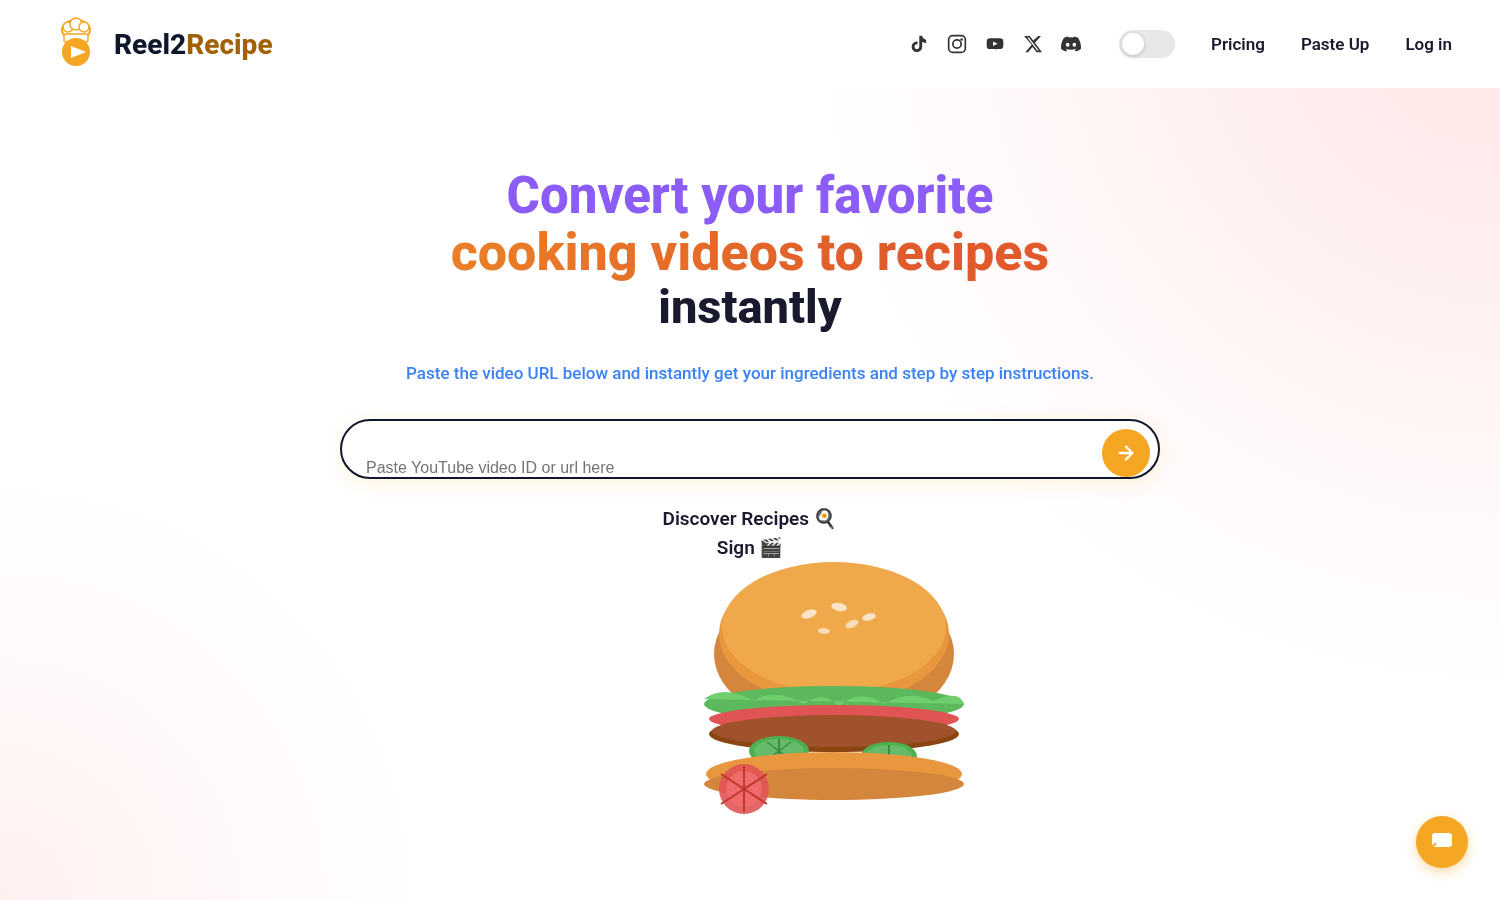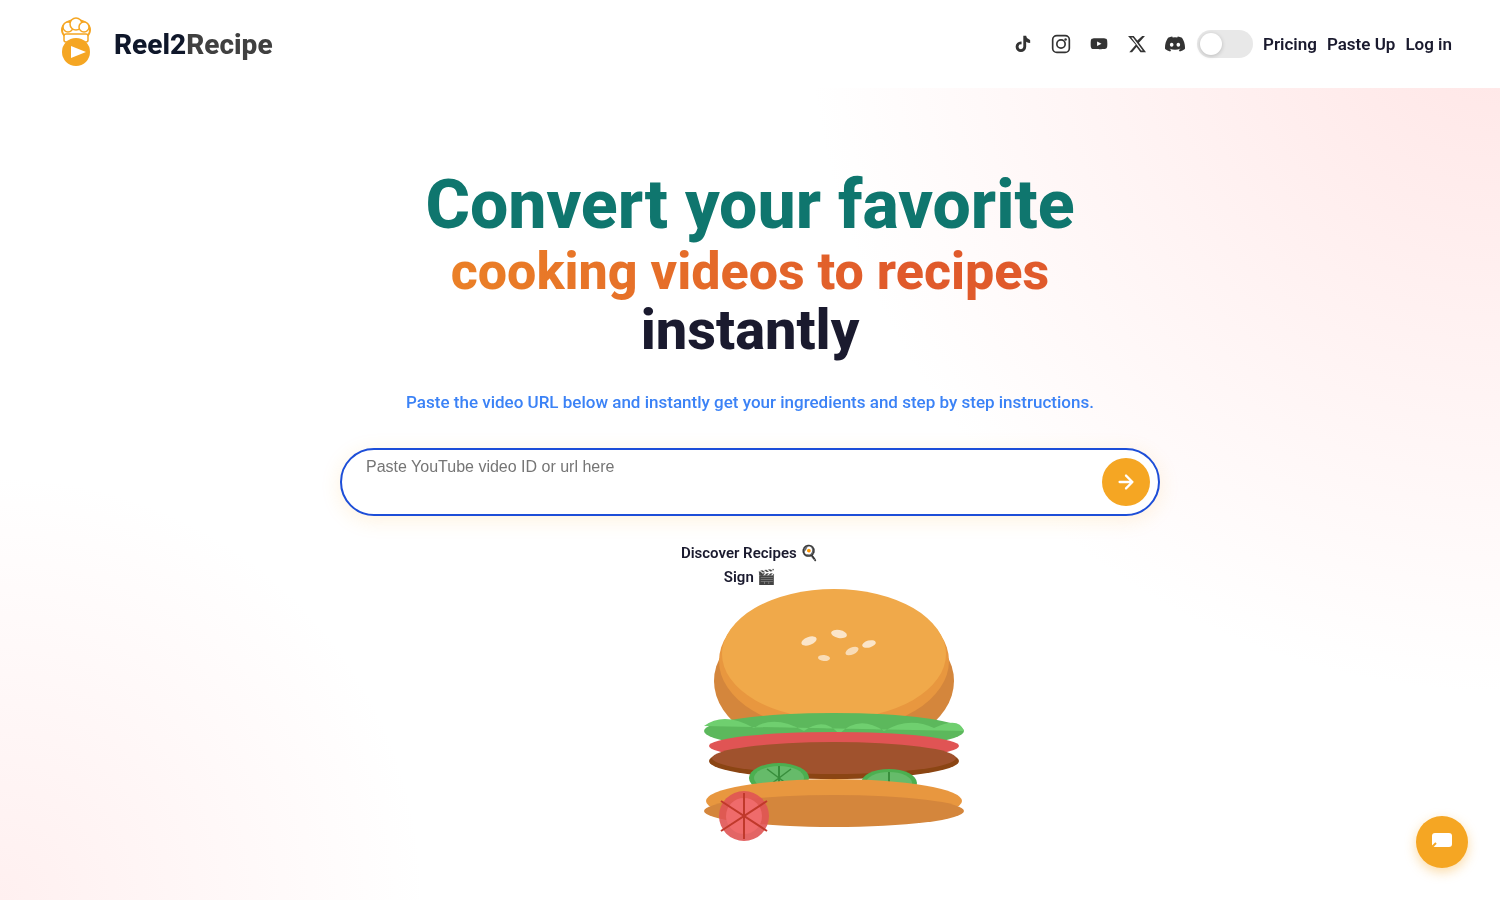--- a/index.html
+++ b/index.html
@@ -63,21 +63,21 @@
       font-weight: 800;
       color: #1a1a2e;
     }
     .logo-text span {
       color: #0f172a;
     }
 
     .nav-right {
       display: flex;
       align-items: center;
-      gap: 10px;
+      gap: 36px;
     }
 
     .social-icons {
       display: flex;
       align-items: center;
       gap: 14px;
     }
 
     .social-icon {
       width: 24px;
@@ -121,38 +121,38 @@
 
     
     .hero {
       position: relative;
       z-index: 5;
       text-align: center;
       padding-top: 80px;
     }
 
     .hero-title-line1 {
-      font-size: 68px;
+      font-size: 51px;
       font-weight: 800;
-      color: #0f766e;
+      color: #8b5cf6;
       line-height: 1.1;
     }
 
     .hero-title-line2 {
       font-size: 52px;
       font-weight: 800;
       line-height: 1.1;
       background: linear-gradient(90deg, #f5a623 0%, #e05a2b 60%);
       -webkit-background-clip: text;
       -webkit-text-fill-color: transparent;
       background-clip: text;
     }
 
     .hero-title-line3 {
-      font-size: 56px;
+      font-size: 47px;
       font-weight: 800;
       color: #1a1a2e;
       line-height: 1.1;
     }
 
     .hero-subtitle {
       margin-top: 30px;
       font-size: 17px;
       color: #3b82f6;
       font-weight: 500;
@@ -160,25 +160,25 @@
 
     
     .search-container {
       margin: 36px auto 0;
       width: 820px;
       position: relative;
     }
 
     .search-wrapper {
       display: flex;
-      align-items: flex-start;
+      align-items: flex-end;
       background: #fff;
-      border: 2px solid #1d4ed8;
+      border: 2px solid #0f172a;
       border-radius: 50px;
-      padding: 8px 8px 8px 24px;
+      padding: 8px 8px 0 24px;
       box-shadow: 0 4px 20px rgba(245, 166, 35, 0.15);
     }
 
     .search-input {
       flex: 1;
       border: none;
       outline: none;
       font-size: 16px;
       color: #999;
       background: transparent;
@@ -206,21 +206,21 @@
     
     .discover-links {
       margin-top: 28px;
       display: flex;
       flex-direction: column;
       align-items: center;
       gap: 6px;
     }
 
     .discover-link {
-      font-size: 15px;
+      font-size: 19px;
       font-weight: 600;
       color: #1a1a2e;
       cursor: pointer;
       text-decoration: none;
     }
 
     
     .burger-illustration {
       position: absolute;
       bottom: -30px;
@@ -269,21 +269,21 @@
       <rect x="16" y="18" width="24" height="8" rx="2" fill="#fff" stroke="#f5a623" stroke-width="1.5"></rect>
 
       <circle cx="28" cy="36" r="14" fill="#f5a623"></circle>
       <polygon points="23,30 23,42 38,36" fill="#fff"></polygon>
 
       <circle cx="20" cy="11" r="5" fill="#fff" stroke="#f5a623" stroke-width="1.5"></circle>
       <circle cx="28" cy="8" r="6" fill="#fff" stroke="#f5a623" stroke-width="1.5"></circle>
       <circle cx="36" cy="11" r="5" fill="#fff" stroke="#f5a623" stroke-width="1.5"></circle>
     </svg>
     <div class="logo-text">
-      <span>Reel2</span><span style="color:#404040">Recipe</span>
+      <span>Reel2</span><span style="color:#a16207">Recipe</span>
     </div>
   </div>
 
   <div class="nav-right">
     <div class="social-icons">
 
       <div class="social-icon">
         <svg viewBox="0 0 24 24" width="20" height="20" fill="#333">
             <path d="M19.59 6.69a4.83 4.83 0 01-3.77-4.25V2h-3.45v13.67a2.89 2.89 0 01-2.88 2.5 2.89 2.89 0 01-2.89-2.89 2.89 2.89 0 012.89-2.89c.28 0 .54.04.79.1V9.01a6.33 6.33 0 00-.79-.05 6.34 6.34 0 00-6.34 6.34 6.34 6.34 0 006.34 6.34 6.34 6.34 0 006.33-6.34V9.37a8.18 8.18 0 004.78 1.52V7.44a4.85 4.85 0 01-1.01-.75z"></path>
           </svg>

